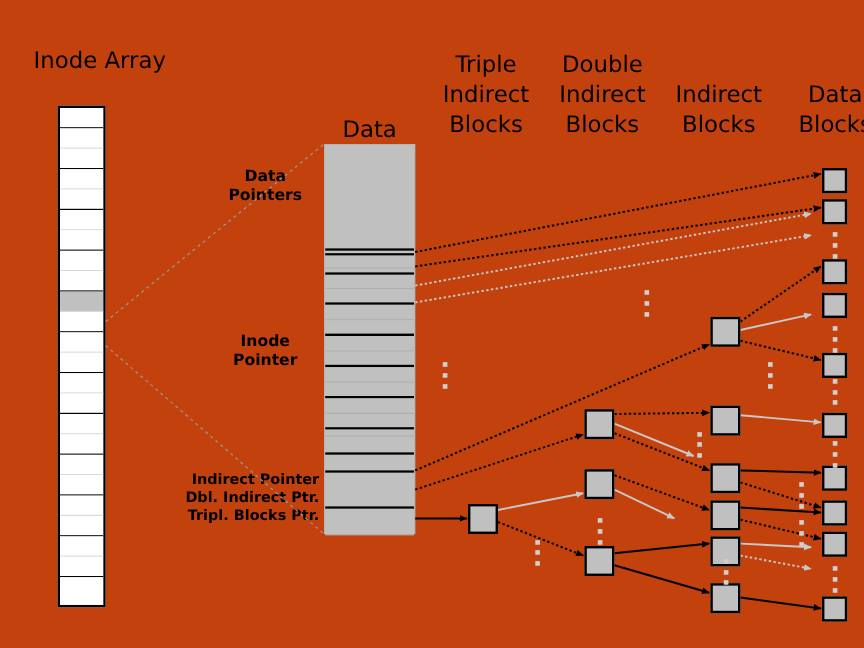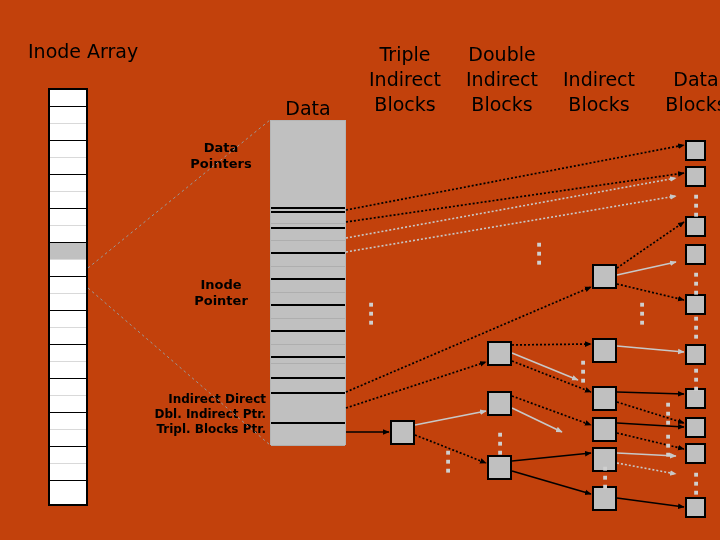--- a/index.html
+++ b/index.html
@@ -127,21 +127,21 @@
       <div class="cell thin" style="height: 17px;"></div>
       <div class="cell" style="height: 17px;"></div>
       <div class="cell thin" style="height: 17px;"></div>
       <div class="cell" style="height: 17px;"></div>
       <div class="cell thin" style="height: 23px;"></div>
     </div>
 
   <div id="sidelabels">
       <div class="lbl side" style="left: 178px; top: 140px; width: 86px;"><div>Data</div><div>Pointers</div></div>
       <div class="lbl side" style="left: 178px; top: 277px; width: 86px;"><div>Inode</div><div>Pointer</div></div>
-      <div class="lbl side-small" style="left: 148px; top: 392px; width: 118px;"><div>Indirect Direct</div></div>
+      <div class="lbl side-small" style="left: 148px; top: 392px; width: 118px;"><div>Indirect Pointer</div></div>
       <div class="lbl side-small" style="left: 148px; top: 407px; width: 118px;"><div>Dbl. Indirect Ptr.</div></div>
       <div class="lbl side-small" style="left: 146px; top: 422px; width: 120px;"><div>Tripl. Blocks Ptr.</div></div>
     </div>
 
   <div id="inode">
       <div class="r dark" style="height: 88px;"></div>
       <div class="r dark" style="height: 4px;"></div>
       <div class="r light" style="height: 11px;"></div>
       <div class="r dark" style="height: 5px;"></div>
       <div class="r light" style="height: 12px;"></div>

